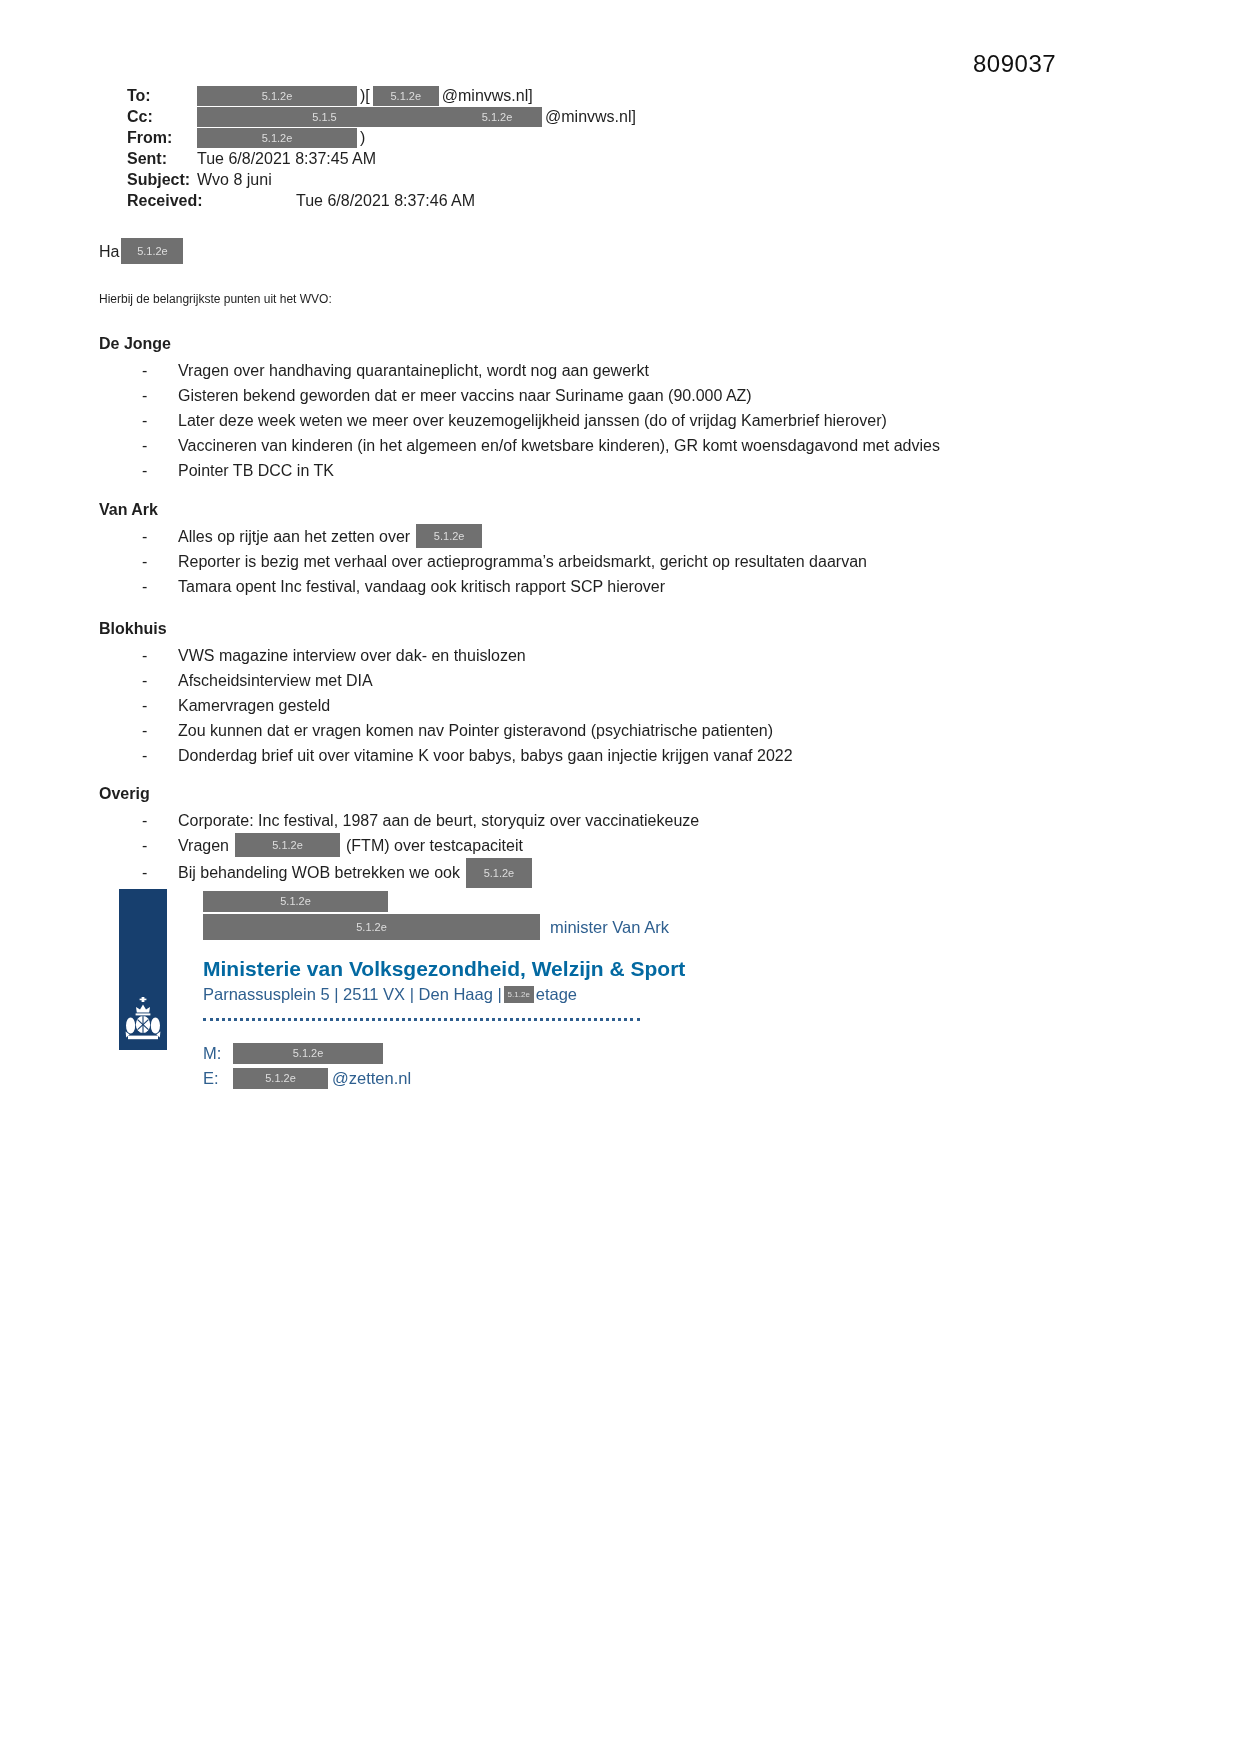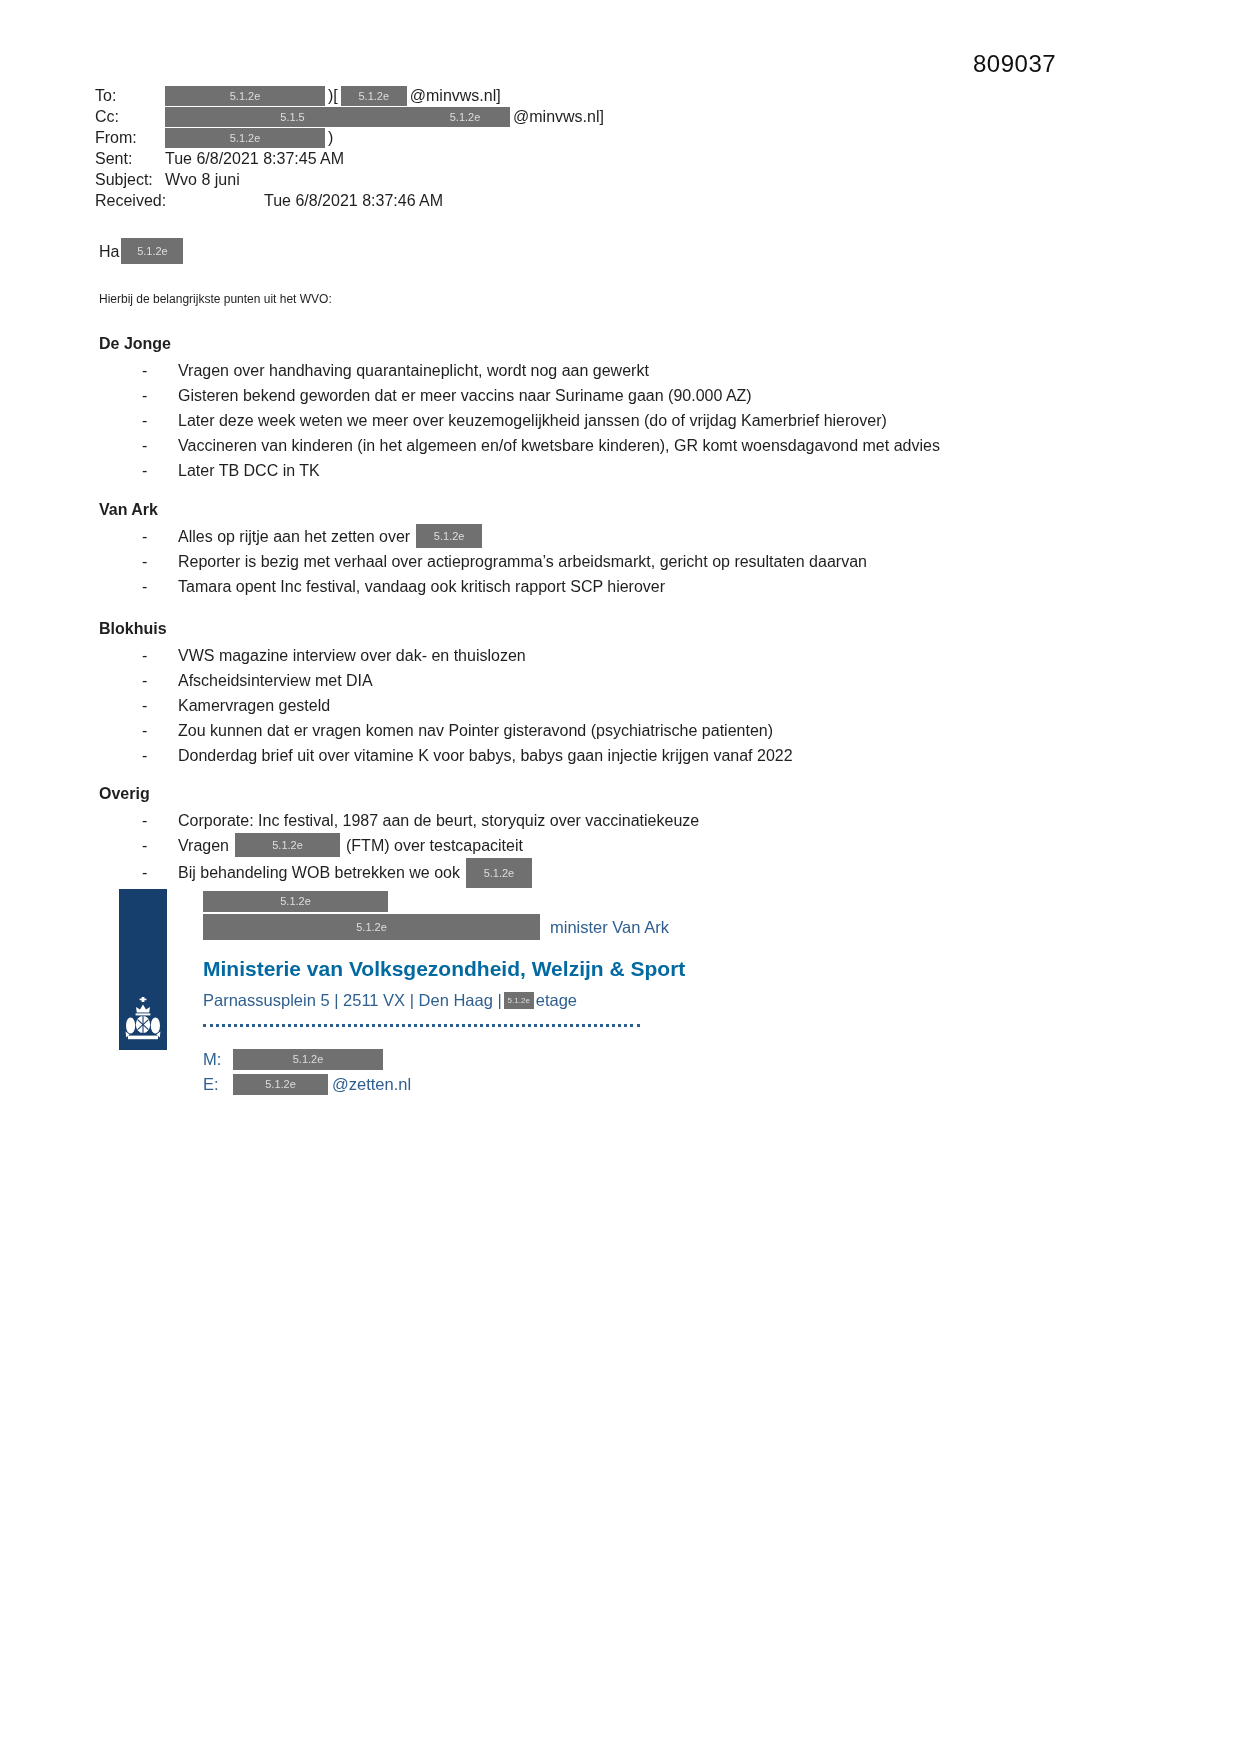--- a/index.html
+++ b/index.html
@@ -17,21 +17,21 @@
   .red{
     display:inline-block;background:#707070;color:#dedede;
     font-size:11px;text-align:center;vertical-align:-5px;
     height:20px;line-height:20px;overflow:hidden;
   }
   .red:empty{display:none;}
 
   
   .mail-header{position:absolute;left:95px;top:86px;font-size:16px;}
   .h-row{display:flex;height:21px;line-height:19px;white-space:nowrap;}
-  .h-label{width:70px;font-weight:normal;}
+  .h-label{width:70px;font-weight:bold;margin-left:32px;}
   .h-val{display:flex;align-items:flex-start;}
   .h-val .plain{margin:0 3px;}
   .h-val.indent{margin-left:99px;}
   .w160{width:160px;} .w66{width:66px;} .w255{width:255px;} .w90{width:90px;}
 
   
   .greeting{position:absolute;left:99px;top:238px;font-size:16px;}
   .greeting .red{width:62px;height:26px;line-height:26px;vertical-align:-7px;margin-left:2px;}
 
   
@@ -53,21 +53,21 @@
 
   
   .sig-logo{position:absolute;left:119px;top:889px;width:48px;height:161px;background:#173f6e;}
   .sig-logo svg{position:absolute;left:4px;bottom:7px;}
   .sig-text{position:absolute;left:203px;top:891px;font-size:16.5px;color:#2e5f8f;white-space:nowrap;}
   .sig-red-1{width:185px;height:21px;line-height:21px;display:block;}
   .sig-line2{margin-top:2px;height:26px;}
   .sig-red-2{width:337px;height:26px;line-height:26px;vertical-align:middle;}
   .sig-title{margin-left:10px;vertical-align:middle;text-align:center;}
   .sig-org{margin-top:17px;font-weight:bold;font-size:21px;color:#0369a1;}
-  .sig-address{margin-top:10px;}
+  .sig-address{margin-top:4px;}
   .sig-address .red{width:30px;height:17px;line-height:17px;font-size:8px;vertical-align:-3px;margin:0 2px;}
   .sig-dots{margin-top:14px;width:437px;height:0;border-top:3px dotted #2e5f8f;}
   .sig-contact{margin-top:20px;}
   .sig-row{height:25px;display:flex;align-items:center;}
   .sig-lab{display:inline-block;width:30px;}
   .red.m-red{width:150px;height:21px;line-height:21px;}
   .red.e-red{width:95px;height:21px;line-height:21px;margin-right:4px;}
 </style>
 </head>
 <body>
@@ -126,21 +126,21 @@
   </div>
 
   <div class="intro">Hierbij de belangrijkste punten uit het WVO:</div>
 
   <div class="section sec-dejonge">
     <div class="sec-heading">De Jonge</div>
     <div class="b-item"><span class="dash">-</span><span>Vragen over handhaving quarantaineplicht, wordt nog aan gewerkt</span></div>
     <div class="b-item"><span class="dash">-</span><span>Gisteren bekend geworden dat er meer vaccins naar Suriname gaan (90.000 AZ)</span></div>
     <div class="b-item"><span class="dash">-</span><span>Later deze week weten we meer over keuzemogelijkheid janssen (do of vrijdag Kamerbrief hierover)</span></div>
     <div class="b-item"><span class="dash">-</span><span>Vaccineren van kinderen (in het algemeen en/of kwetsbare kinderen), GR komt woensdagavond met advies</span></div>
-    <div class="b-item"><span class="dash">-</span><span>Later TB DCC in TK</span></div>
+    <div class="b-item"><span class="dash">-</span><span>Pointer TB DCC in TK</span></div>
   </div>
 
   <div class="section sec-vanark">
     <div class="sec-heading">Van Ark</div>
     <div class="b-item"><span class="dash">-</span><span>Alles op rijtje aan het zetten over</span><span class="red h24 w66">5.1.2e</span></div>
     <div class="b-item"><span class="dash">-</span><span>Reporter is bezig met verhaal over actieprogramma’s arbeidsmarkt, gericht op resultaten daarvan</span></div>
     <div class="b-item"><span class="dash">-</span><span>Tamara opent Inc festival, vandaag ook kritisch rapport SCP hierover</span></div>
   </div>
 
   <div class="section sec-blokhuis">

